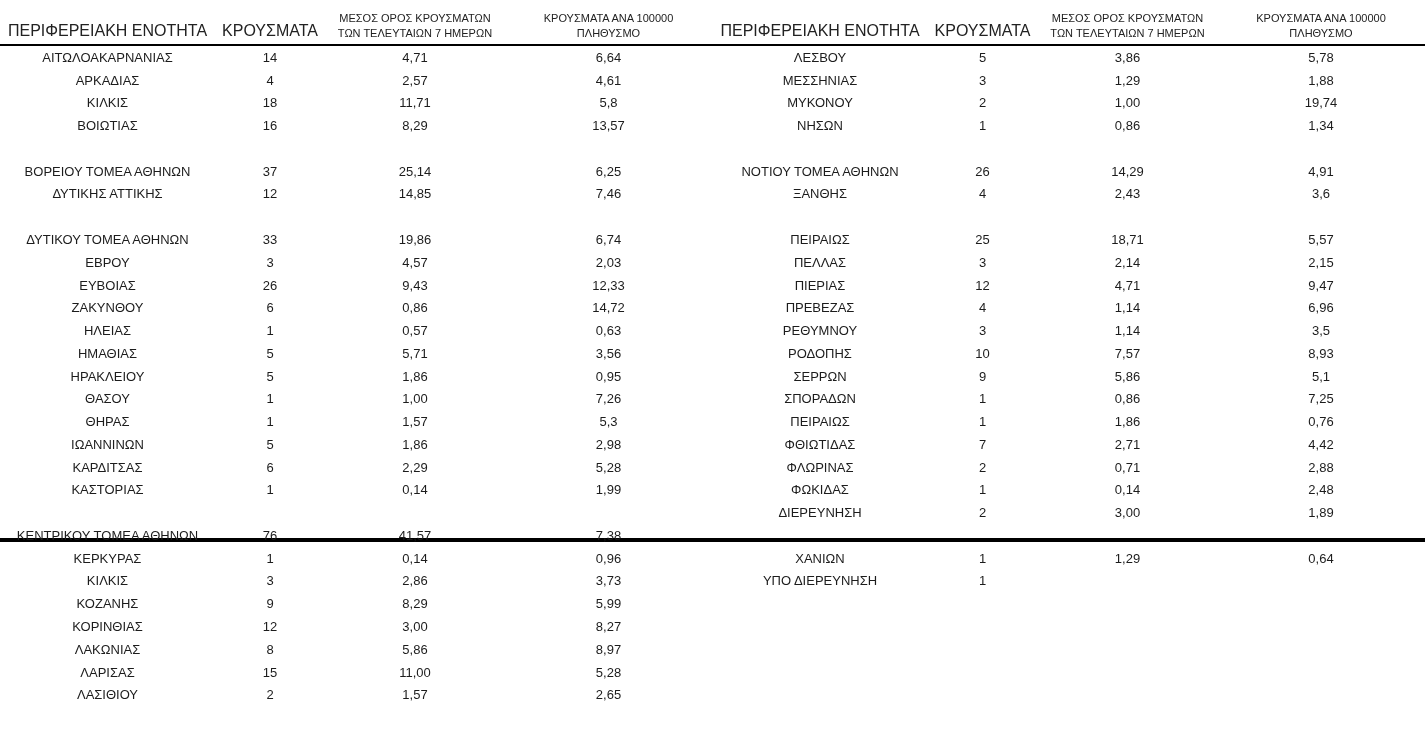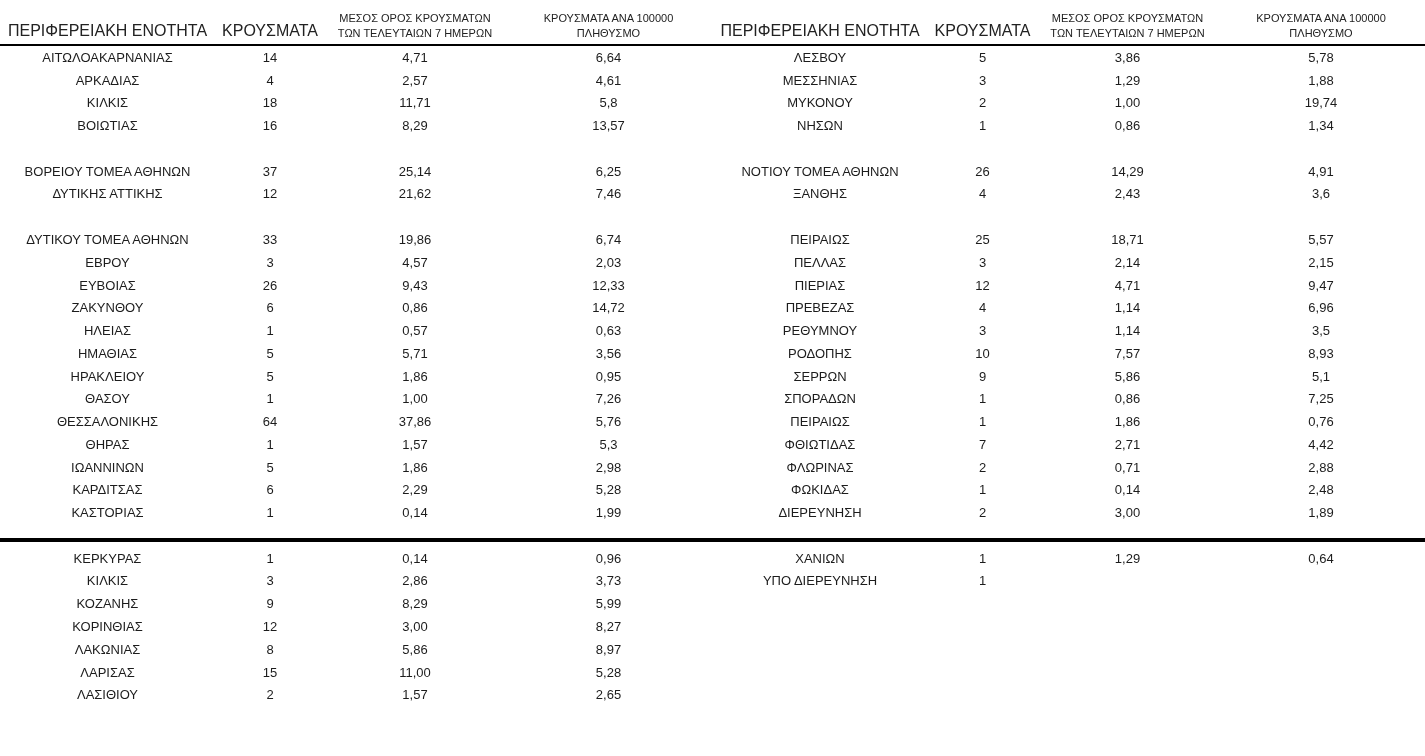--- a/index.html
+++ b/index.html
@@ -100,21 +100,21 @@
         </div>
         <div class="trow">
           <div class="cell region">ΒΟΡΕΙΟΥ ΤΟΜΕΑ ΑΘΗΝΩΝ</div>
           <div class="cell cases">37</div>
           <div class="cell avg7">25,14</div>
           <div class="cell per100k">6,25</div>
         </div>
         <div class="trow">
           <div class="cell region">ΔΥΤΙΚΗΣ ΑΤΤΙΚΗΣ</div>
           <div class="cell cases">12</div>
-          <div class="cell avg7">21,62</div>
+          <div class="cell avg7">14,85</div>
           <div class="cell per100k">7,46</div>
         </div>
         <div class="trow">
           <div class="cell region"></div>
           <div class="cell cases"></div>
           <div class="cell avg7"></div>
           <div class="cell per100k"></div>
         </div>
         <div class="trow">
           <div class="cell region">ΔΥΤΙΚΟΥ ΤΟΜΕΑ ΑΘΗΝΩΝ</div>
@@ -158,26 +158,20 @@
           <div class="cell avg7">1,86</div>
           <div class="cell per100k">0,95</div>
         </div>
         <div class="trow">
           <div class="cell region">ΘΑΣΟΥ</div>
           <div class="cell cases">1</div>
           <div class="cell avg7">1,00</div>
           <div class="cell per100k">7,26</div>
         </div>
         <div class="trow">
-          <div class="cell region">ΘΕΣΣΑΛΟΝΙΚΗΣ</div>
-          <div class="cell cases">64</div>
-          <div class="cell avg7">37,86</div>
-          <div class="cell per100k">5,76</div>
-        </div>
-        <div class="trow">
           <div class="cell region">ΘΗΡΑΣ</div>
           <div class="cell cases">1</div>
           <div class="cell avg7">1,57</div>
           <div class="cell per100k">5,3</div>
         </div>
         <div class="trow">
           <div class="cell region">ΙΩΑΝΝΙΝΩΝ</div>
           <div class="cell cases">5</div>
           <div class="cell avg7">1,86</div>
           <div class="cell per100k">2,98</div>
@@ -194,20 +188,26 @@
           <div class="cell avg7">0,14</div>
           <div class="cell per100k">1,99</div>
         </div>
         <div class="trow">
           <div class="cell region"></div>
           <div class="cell cases"></div>
           <div class="cell avg7"></div>
           <div class="cell per100k"></div>
         </div>
         <div class="trow">
+          <div class="cell region">ΚΕΝΤΡΙΚΟΥ ΤΟΜΕΑ ΑΘΗΝΩΝ</div>
+          <div class="cell cases">76</div>
+          <div class="cell avg7">41,57</div>
+          <div class="cell per100k">7,38</div>
+        </div>
+        <div class="trow">
           <div class="cell region">ΚΕΡΚΥΡΑΣ</div>
           <div class="cell cases">1</div>
           <div class="cell avg7">0,14</div>
           <div class="cell per100k">0,96</div>
         </div>
         <div class="trow">
           <div class="cell region">ΚΙΛΚΙΣ</div>
           <div class="cell cases">3</div>
           <div class="cell avg7">2,86</div>
           <div class="cell per100k">3,73</div>

